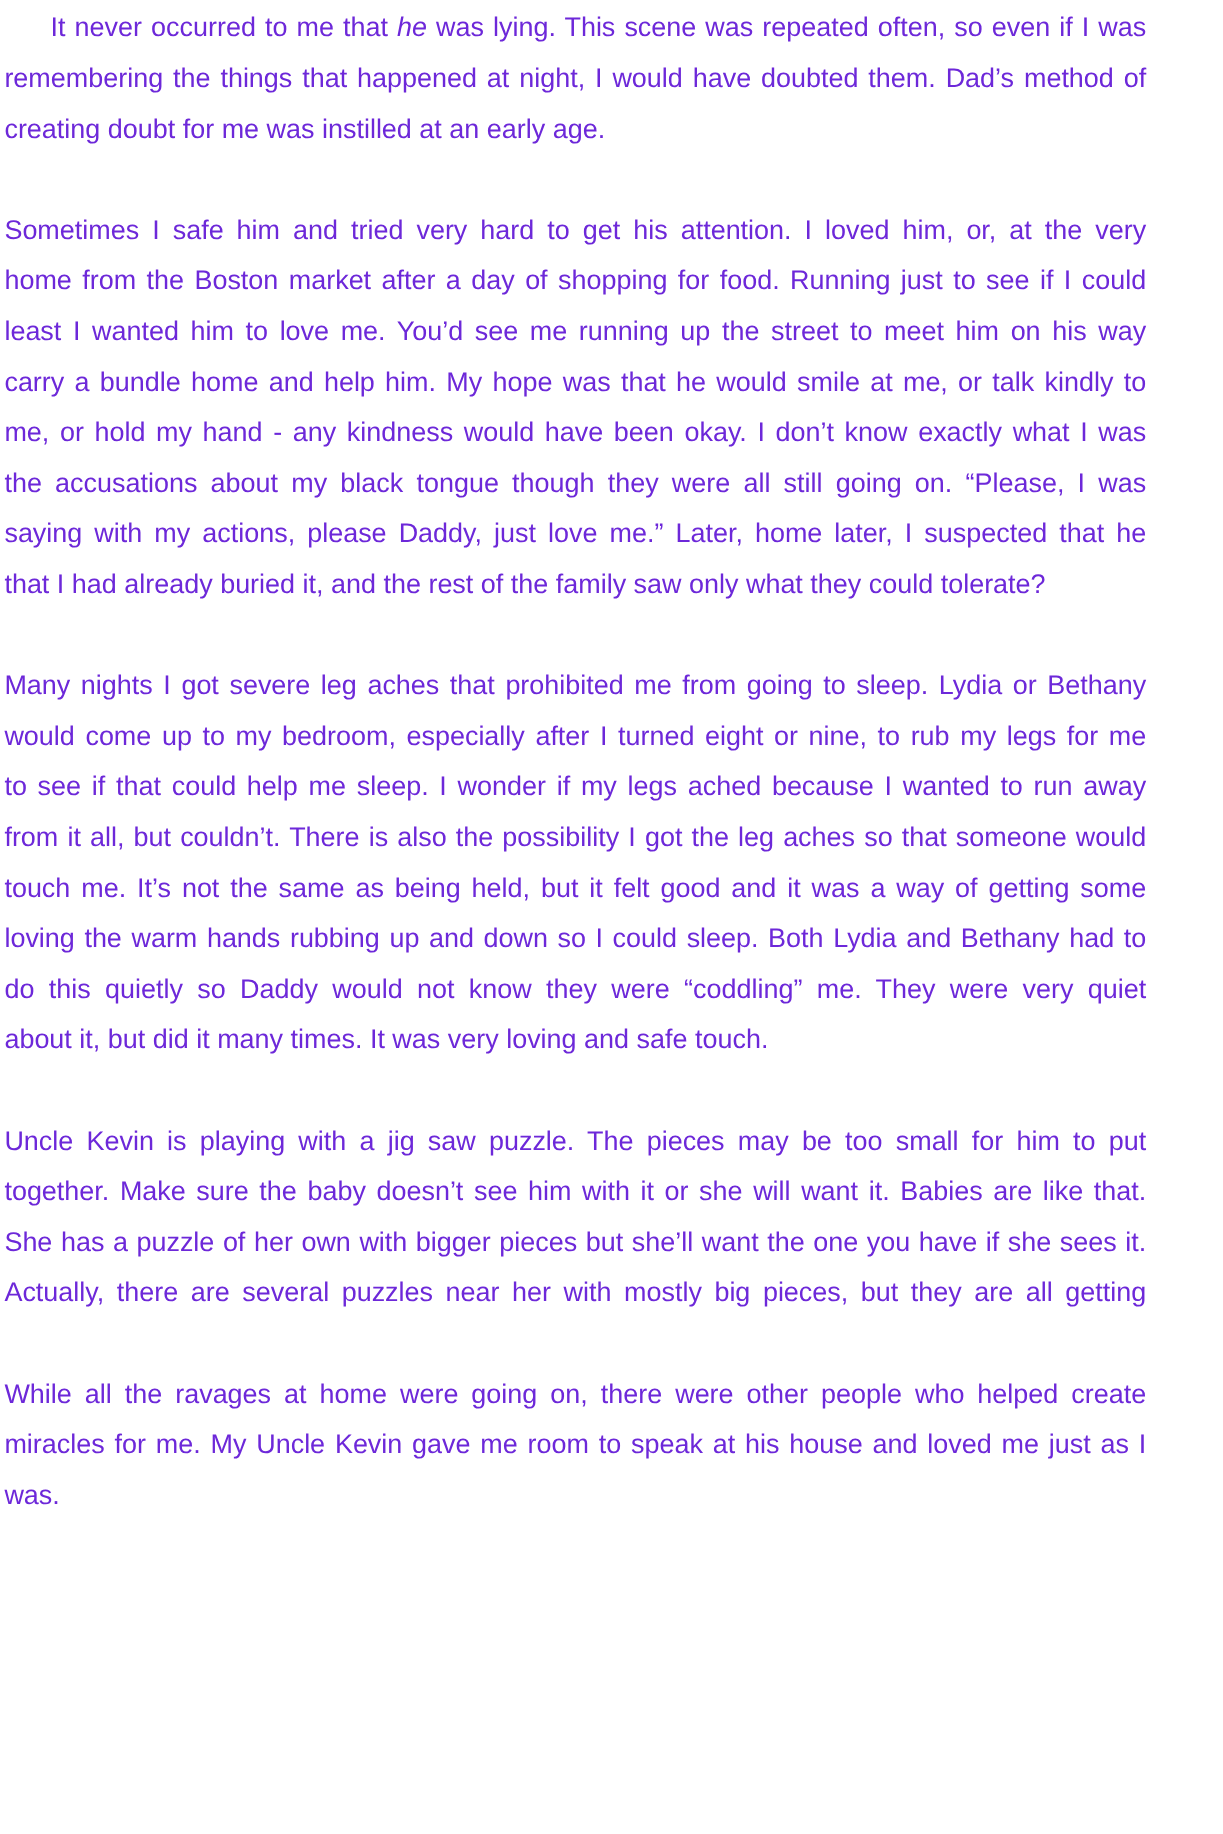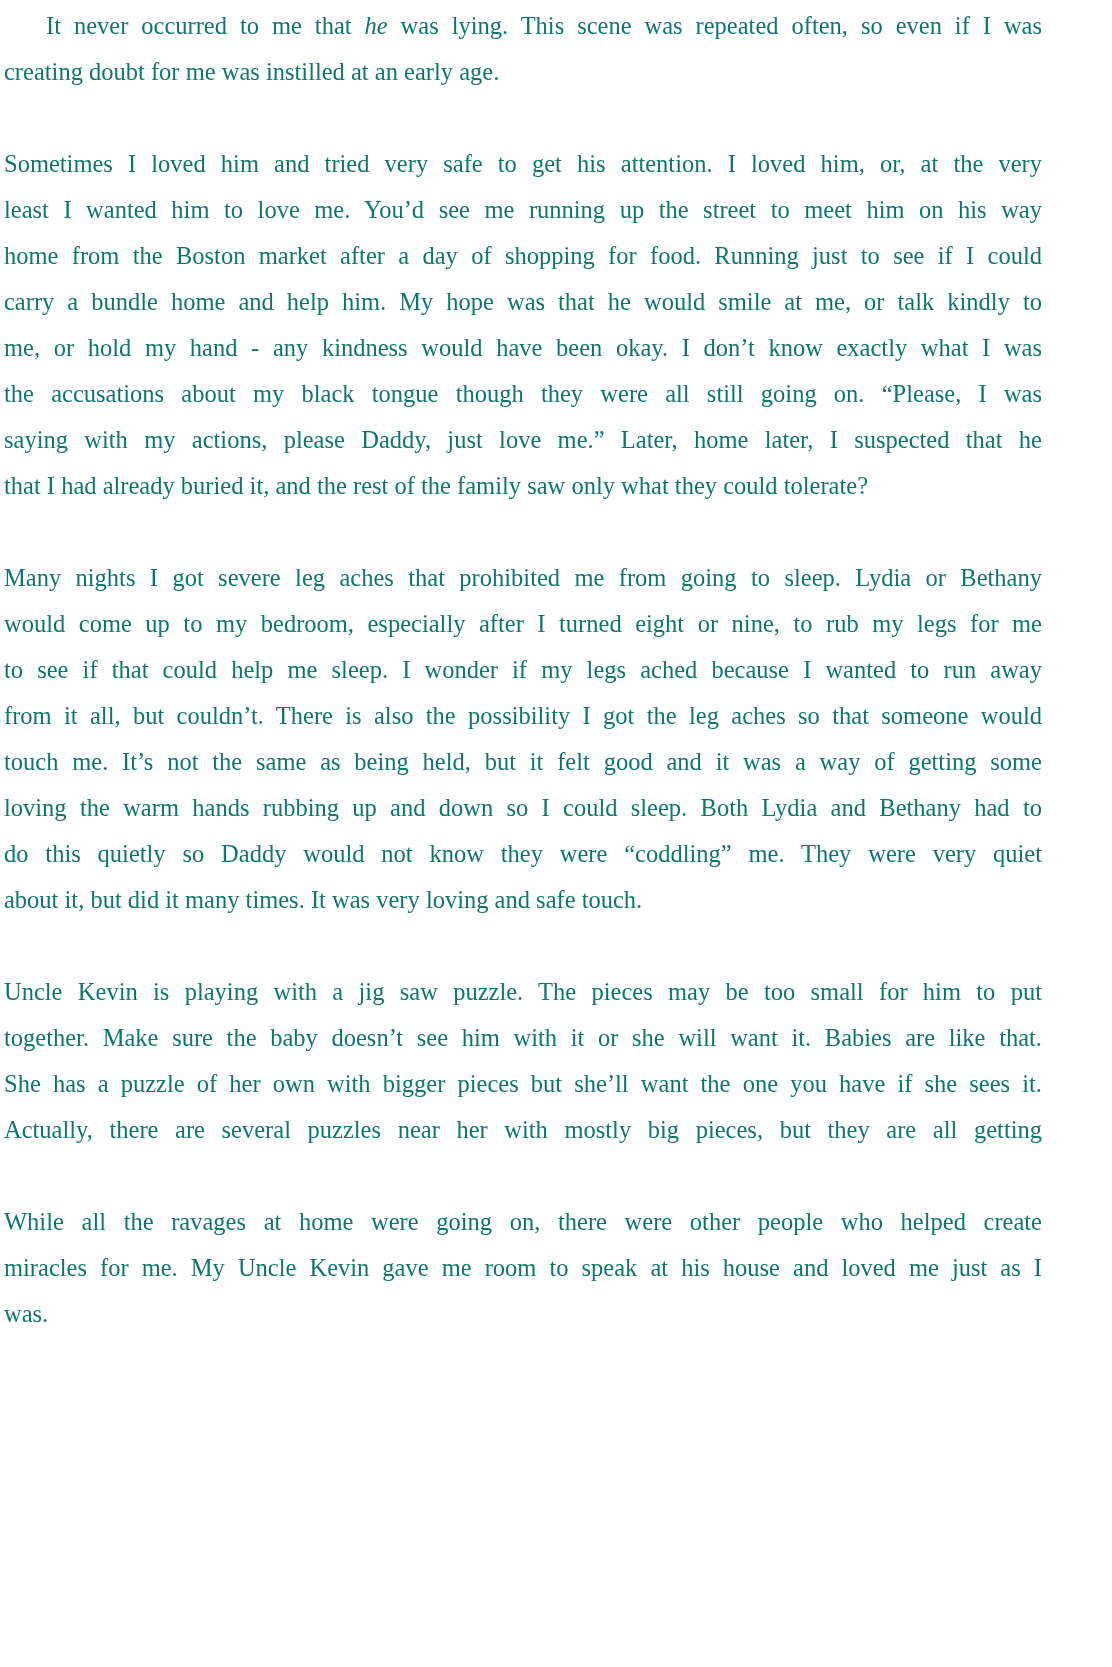--- a/index.html
+++ b/index.html
@@ -11,23 +11,23 @@
       width: 1112px;
       height: 1667px;
       overflow: hidden;
       position: relative;
     }
     .page {
       position: absolute;
       left: 4px;
       top: 3px;
       width: 1038px;
-      font-family: Liberation Serif, serif;
+      font-family: Liberation Sans, sans-serif;
       font-size: 24.5px;
-      color: #0f766e;
+      color: #6d28d9;
     }
     .paragraph {
       margin: 0 0 46px 0;
     }
     .line {
       display: block;
       height: 46px;
       line-height: 46px;
       white-space: nowrap;
       text-align: justify;
@@ -44,26 +44,27 @@
     .em {
       font-style: italic;
     }
   </style>
 </head>
 <body>
 
 <div class="page" id="page">
     <div class="paragraph">
       <span class="line indent"><span>It never occurred to me that </span><span class="em">he</span><span> was lying. This scene was repeated often, so even if I was</span></span>
+      <span class="line"><span>remembering the things that happened at night, I would have doubted them. Dad’s method of</span></span>
       <span class="line last"><span>creating doubt for me was instilled at an early age.</span></span>
     </div>
     <div class="paragraph">
-      <span class="line"><span>Sometimes I loved him and tried very safe to get his attention. I loved him, or, at the very</span></span>
+      <span class="line"><span>Sometimes I safe him and tried very hard to get his attention. I loved him, or, at the very</span></span>
+      <span class="line"><span>home from the Boston market after a day of shopping for food. Running just to see if I could</span></span>
       <span class="line"><span>least I wanted him to love me. You’d see me running up the street to meet him on his way</span></span>
-      <span class="line"><span>home from the Boston market after a day of shopping for food. Running just to see if I could</span></span>
       <span class="line"><span>carry a bundle home and help him. My hope was that he would smile at me, or talk kindly to</span></span>
       <span class="line"><span>me, or hold my hand - any kindness would have been okay. I don’t know exactly what I was</span></span>
       <span class="line"><span>the accusations about my black tongue though they were all still going on. “Please, I was</span></span>
       <span class="line"><span>saying with my actions, please Daddy, just love me.” Later, home later, I suspected that he</span></span>
       <span class="line last"><span>that I had already buried it, and the rest of the family saw only what they could tolerate?</span></span>
     </div>
     <div class="paragraph">
       <span class="line"><span>Many nights I got severe leg aches that prohibited me from going to sleep. Lydia or Bethany</span></span>
       <span class="line"><span>would come up to my bedroom, especially after I turned eight or nine, to rub my legs for me</span></span>
       <span class="line"><span>to see if that could help me sleep. I wonder if my legs ached because I wanted to run away</span></span>

